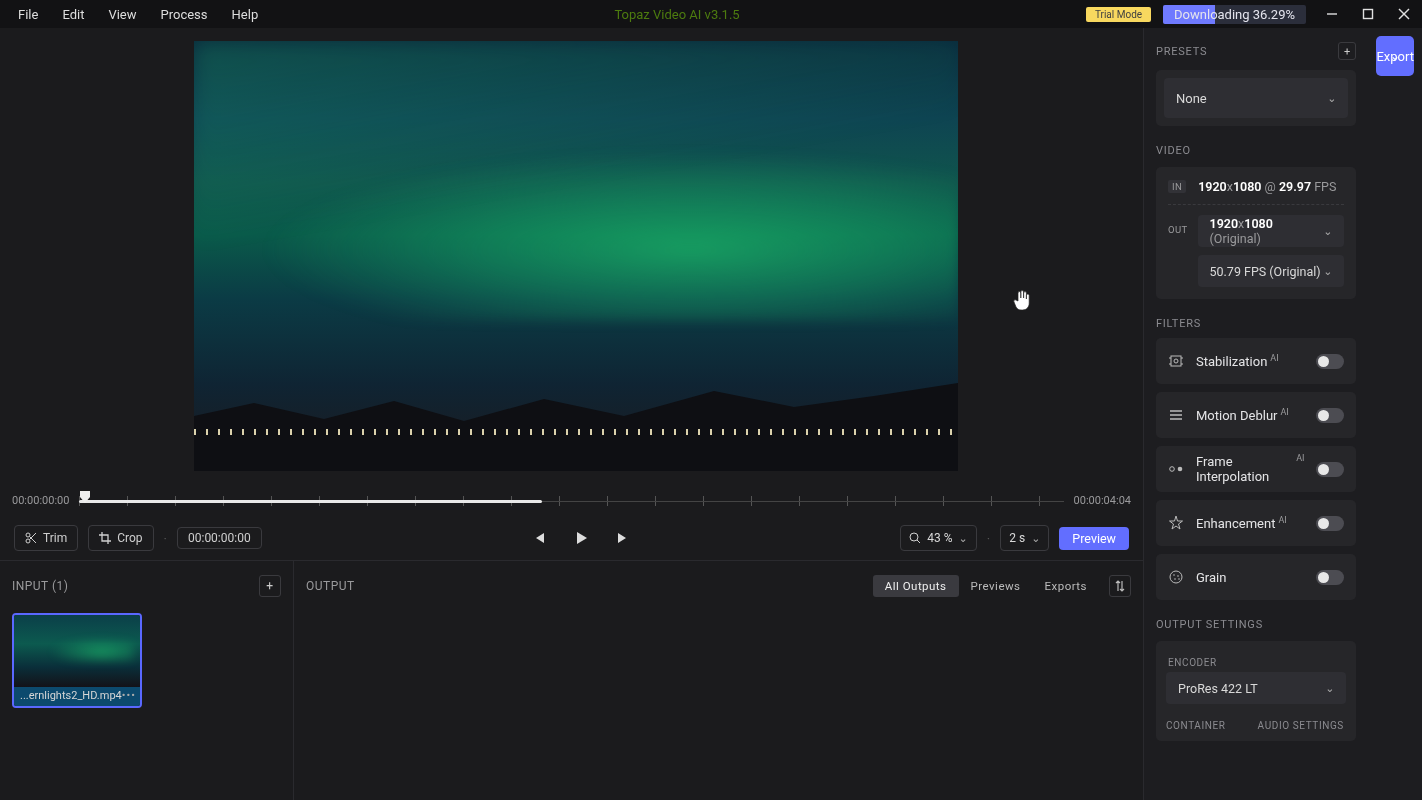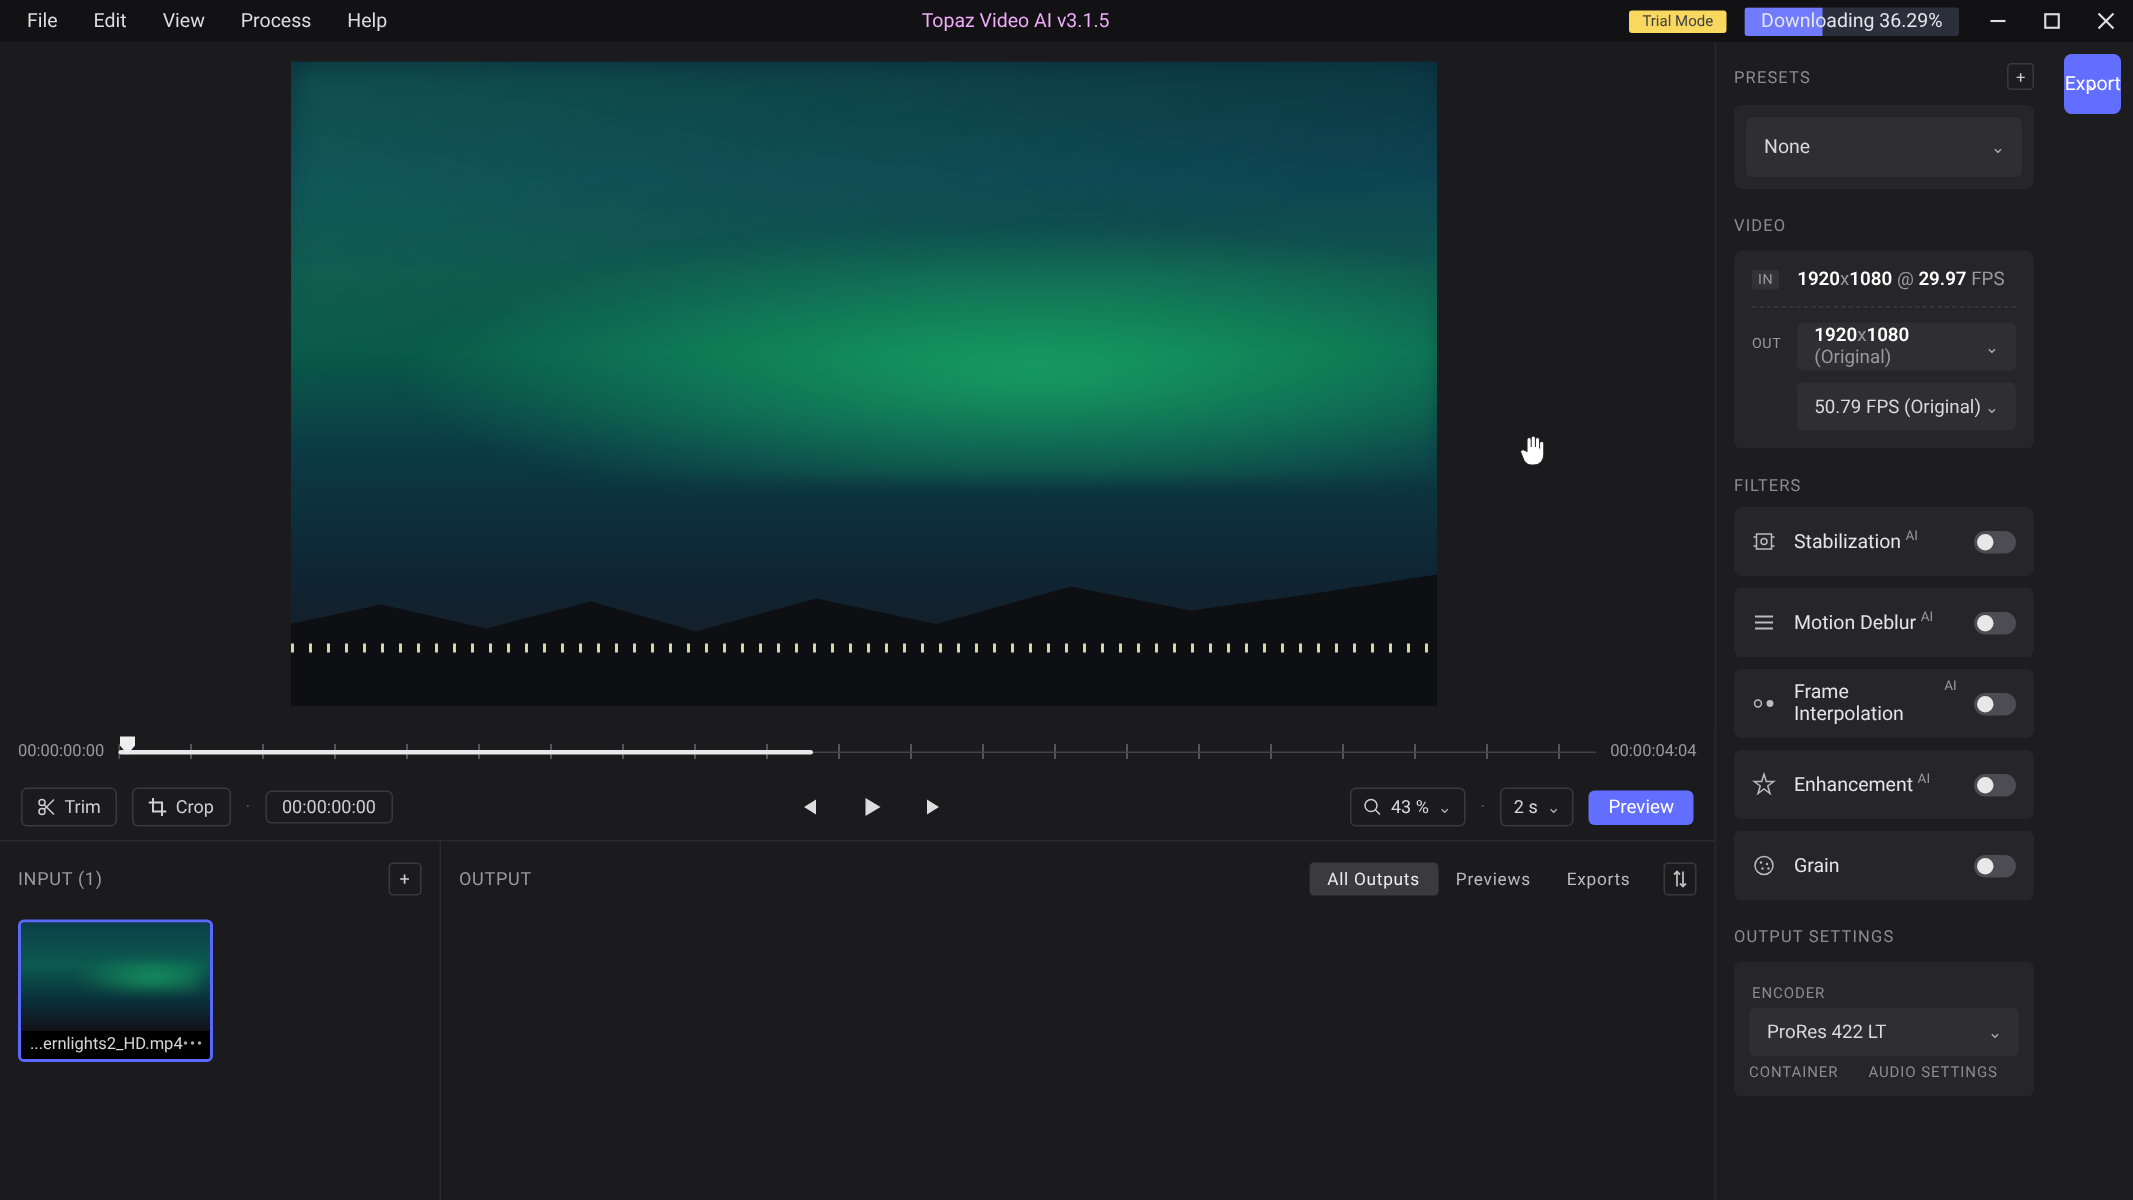--- a/index.html
+++ b/index.html
@@ -1,19 +1,19 @@
 <!DOCTYPE html>
 <html><head>
 <meta charset="utf-8">
 <style>
   * { box-sizing: border-box; margin: 0; padding: 0; font-family: -apple-system, BlinkMacSystemFont, "Segoe UI", Roboto, Arial, sans-serif; }
   body { background:#1b1b1d; color:#d9d9d9; width:1422px; height:800px; overflow:hidden; font-size:13px; }
   .title-bar { display:flex; align-items:center; height:28px; background:#121214; padding:0 8px; gap:4px; }
   .menu-item { padding:4px 10px; color:#ddd; cursor:pointer; font-size:13px; }
-  .title-center { flex:1; text-align:center; color:#f0abfc; font-size:13px; }
+  .title-center { flex:1; text-align:center; color:#4d7c0f; font-size:13px; }
   .badge-trial { background:#f8d85f; color:#404040; padding:2px 9px; font-weight:400; border-radius:2px; font-size:10px; }
   .badge-download { position:relative; background:#2b2e3b; color:#e4e4ed; padding:2px 11px; border-radius:2px; margin-left:8px; overflow:hidden; font-size:13px;}
   .badge-download .fill { position:absolute; left:0; top:0; bottom:0; width:36.29%; background:#6f7aff; z-index:0;}
   .badge-download .txt { position:relative; z-index:1; }
   .win-btn { width:20px; height:20px; display:flex; align-items:center; justify-content:center; color:#e0e0e0; margin-left:12px; cursor:pointer; }
 
   .main { display:flex; height:772px; }
   .left-col { width:1144px; display:flex; flex-direction:column; border-right:1px solid #2a2a2e; }
   .preview-area { flex:0 0 456px; display:flex; align-items:center; justify-content:flex-start; padding-left:194px; background:#1b1b1d; position:relative;}
   .video-frame { width:764px; height:430px; position:relative; overflow:hidden; }
@@ -44,21 +44,21 @@
   .zoom-sel { display:flex; align-items:center; gap:6px; padding:0 8px; height:26px; border:1px solid #3a3a3e; border-radius:4px; font-size:12px; cursor:pointer;}
   .preview-btn { background:#626eff; color:#fff; padding:4px 13px; border-radius:4px; font-size:12.5px; cursor:pointer;}
 
   .bottom { flex:1; display:flex; border-top:1px solid #2a2a2e;}
   .input-panel { width:294px; border-right:1px solid #2a2a2e; padding:14px 12px;}
   .panel-hdr { display:flex; align-items:center; justify-content:space-between; color:#9a9a9c; font-size:12px; letter-spacing:0.04em;}
   .add-box { width:22px; height:22px; border:1px solid #3a3a3e; border-radius:3px; display:flex; align-items:center; justify-content:center; color:#ccc; cursor:pointer;}
   .thumb { margin-top:16px; width:130px; border:2px solid #5a68ff; border-radius:4px; overflow:hidden; cursor:pointer;}
   .thumb .img { height:72px; background:linear-gradient(180deg,#0b3f49 0%,#0c5a4f 40%,#0a2f3a 72%,#131218 100%); position:relative;}
   .thumb .img::after{content:"";position:absolute;left:10%;right:5%;top:20%;height:45%;background:radial-gradient(70% 60% at 70% 70%,rgba(40,255,130,0.4) 0%,rgba(0,0,0,0) 70%);filter:blur(4px);}
-  .thumb .cap { display:flex; align-items:center; justify-content:space-between; padding:2px 6px 4px; font-size:11px; color:#d6d6d6; background:#000000;}
+  .thumb .cap { display:flex; align-items:center; justify-content:space-between; padding:2px 6px 4px; font-size:11px; color:#d6d6d6; background:#0c4a6e;}
   .thumb .dots{letter-spacing:1px;color:#aaa;cursor:pointer;}
 
   .output-panel { flex:1; padding:14px 12px; }
   .out-hdr { display:flex; align-items:center; color:#9a9a9c; font-size:12px; letter-spacing:0.04em; }
   .out-hdr .spacer{flex:1;}
   .seg { display:flex; gap:0; }
   .seg .s { padding:4px 12px; font-size:11.5px; color:#bbb; border-radius:3px; cursor:pointer;}
   .seg .s.active { background:#3a3a3f; color:#eee;}
   .sort-box { margin-left:10px; width:22px; height:22px; border:1px solid #3a3a3e; border-radius:3px; display:flex; align-items:center; justify-content:center; cursor:pointer;}
 
@@ -79,21 +79,21 @@
   .dim{color:#9a9a9c;}
 
   .filter-card { background:#262629; border-radius:5px; padding:0 12px; height:46px; margin-top:8px; display:flex; align-items:center; gap:12px;}
   .filter-card .name { flex:1; font-size:13px; color:#e4e4e6; display:flex; align-items:baseline; gap:3px;}
   .filter-card .sup { font-size:9px; color:#9a9a9c; position:relative; top:-5px;}
   .filter-icon { width:16px; height:16px; display:flex; align-items:center; justify-content:center;}
   .toggle { width:28px; height:15px; background:#4c4c52; border-radius:10px; position:relative; cursor:pointer;}
   .toggle::after{content:"";position:absolute;left:2px;top:2px;width:11px;height:11px;background:#e8e8e8;border-radius:50%;}
 
   .enc-label { font-size:10px; letter-spacing:0.06em; color:#8b8b90; margin:8px 0 4px 2px;}
-  .subrow { display:flex; gap:20px; margin-top:6px;}
+  .subrow { display:flex; gap:32px; margin-top:16px;}
   .subrow .c { font-size:10px; letter-spacing:0.06em; color:#8b8b90;}
   .export-bar { margin:8px 8px 8px; background:#626eff; color:#fff; height:40px; border-radius:5px; display:flex; align-items:center; justify-content:center; position:relative; cursor:pointer;}
   .export-bar .chv { position:absolute; right:14px; font-size:12px; }
 
   svg { display:block; }
 </style>
 </head>
 <body>
 
 <div class="title-bar">

